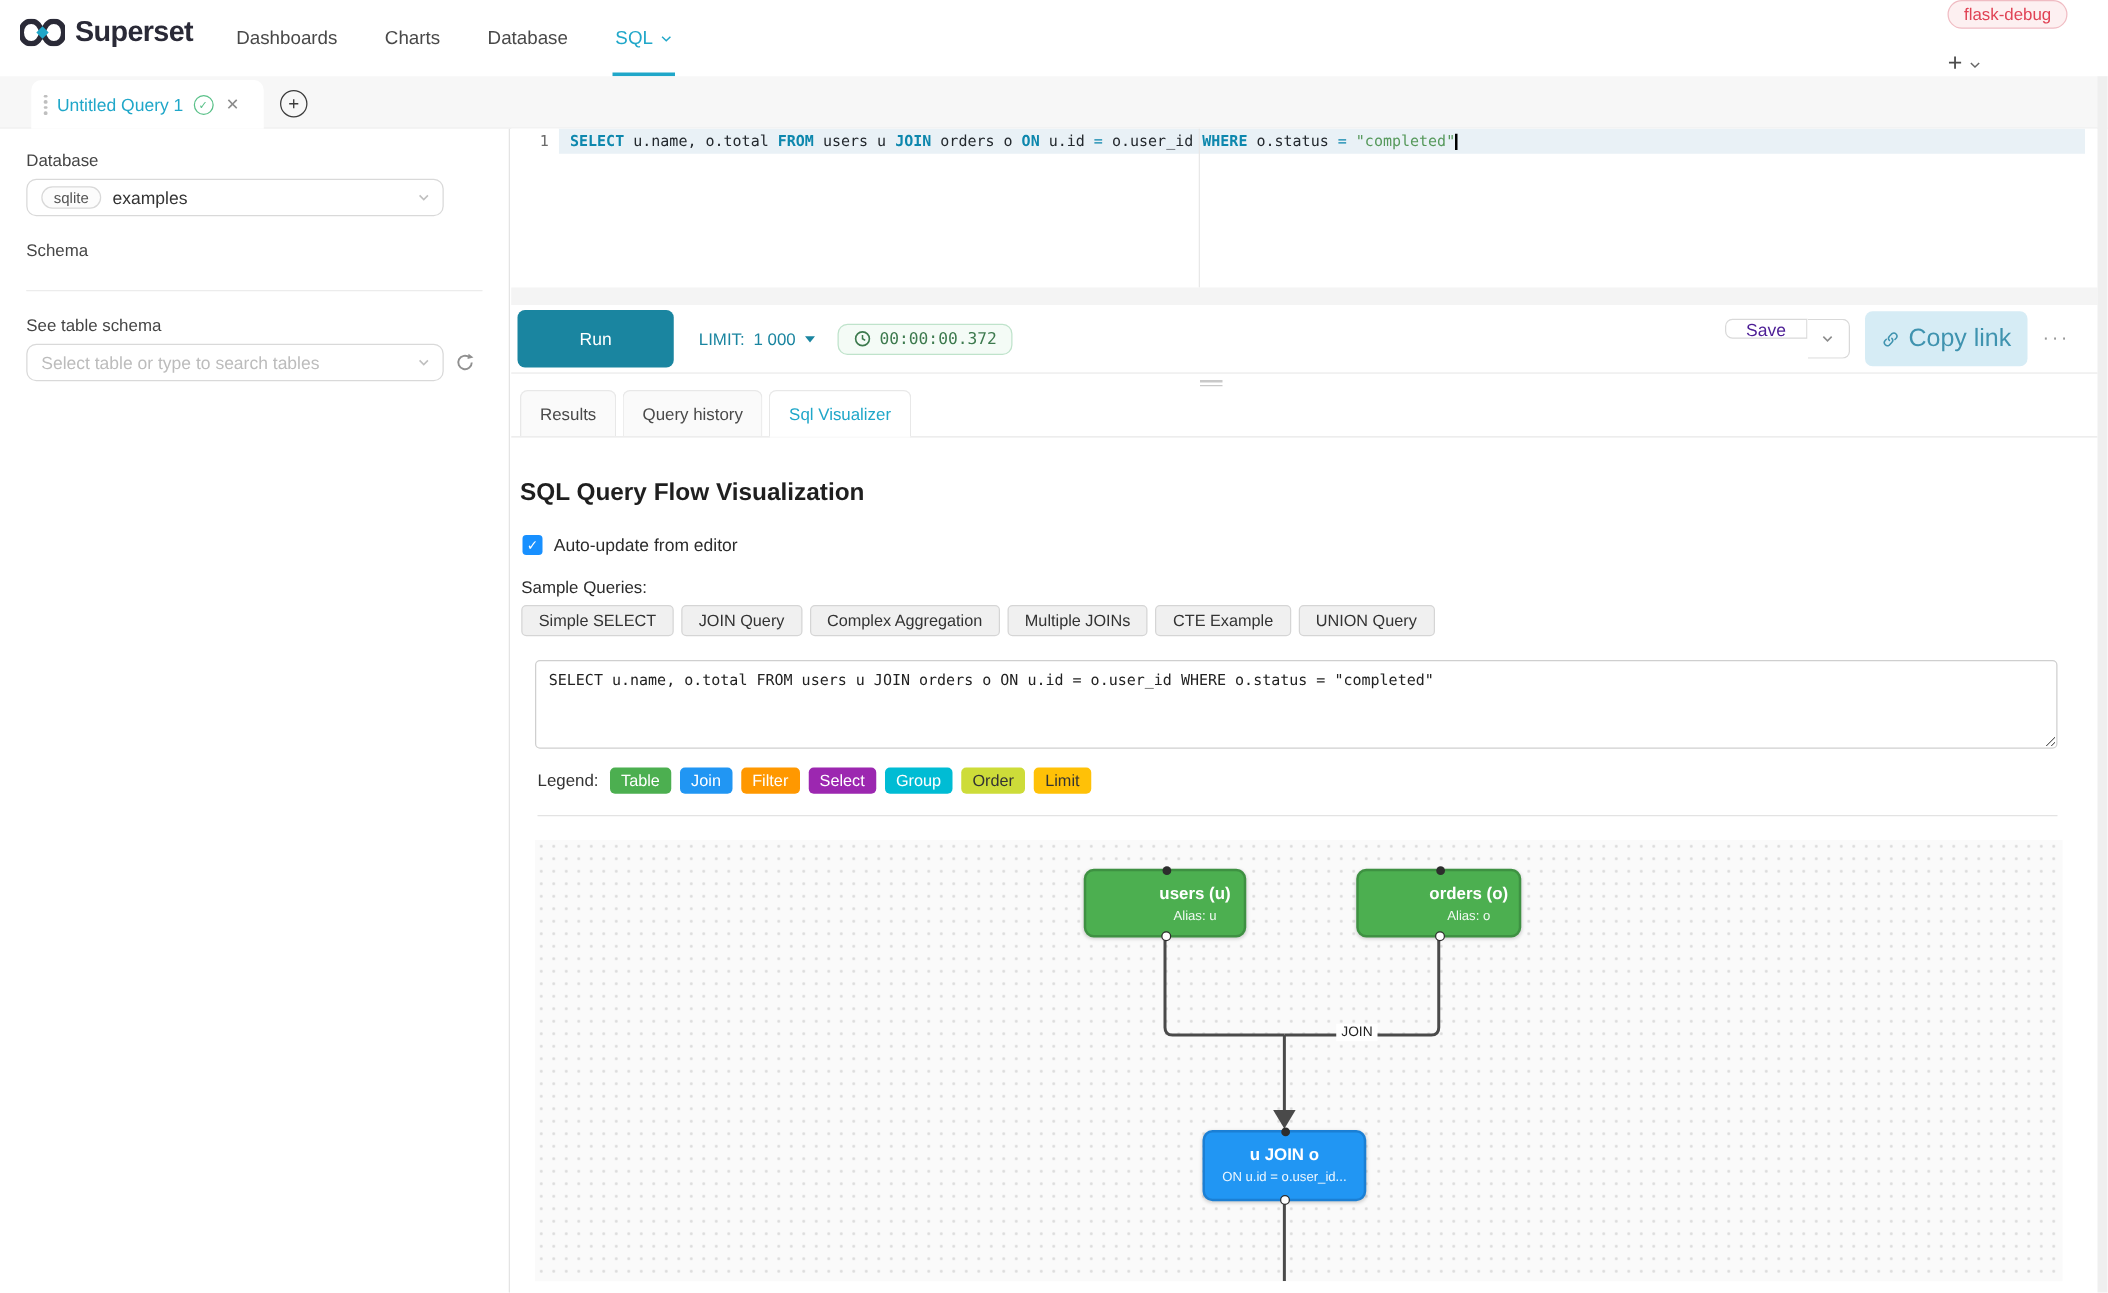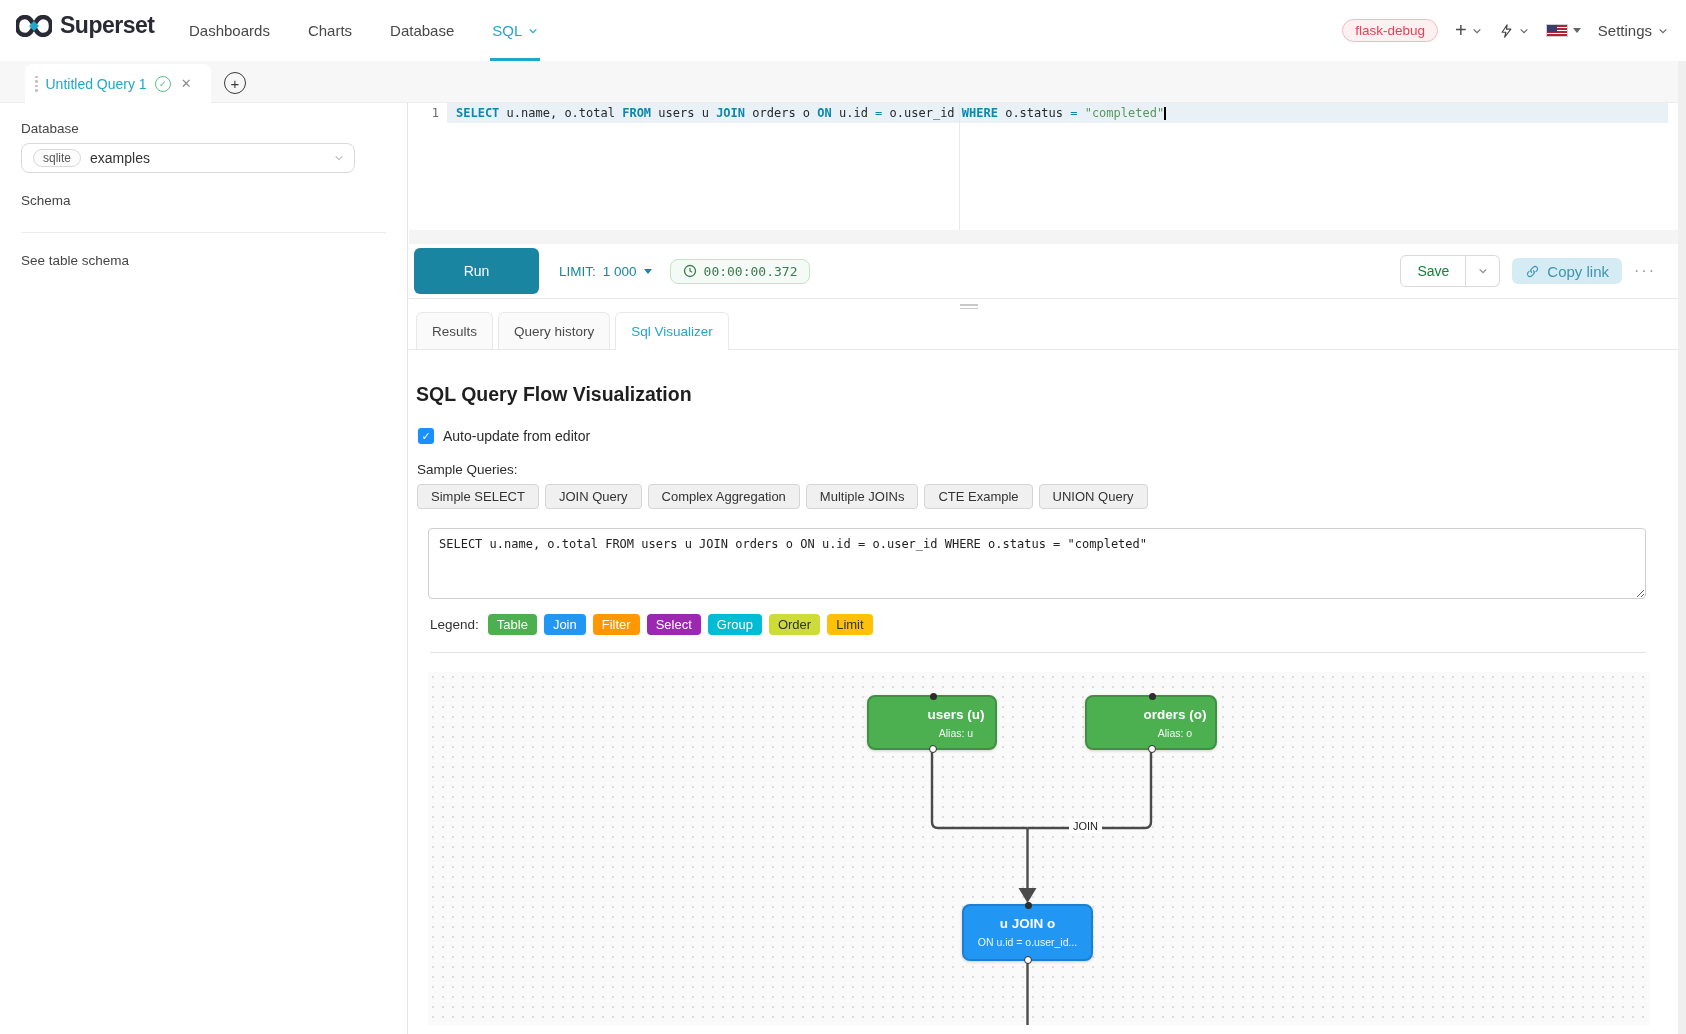--- a/index.html
+++ b/index.html
@@ -7,21 +7,21 @@
     font-family:"Liberation Sans", sans-serif; color:#333; }
 
   
   .navbar { position:absolute; left:0; top:0; width:1686px; height:61px; background:#fff; }
   .brand { position:absolute; left:16px; top:12px; display:flex; align-items:center; gap:8px; }
   .brand-name { font-size:23px; font-weight:bold; color:#2a2a37; letter-spacing:-0.5px; }
   .nav-menu { position:absolute; left:187px; top:0; height:61px; display:flex; align-items:flex-end; gap:34px; }
   .nav-item { font-size:15px; color:#484848; height:61px; display:flex; align-items:center; gap:6px; cursor:pointer; padding:0 2px; }
   .nav-item.active { color:#20a7c9; border-bottom:3px solid #20a7c9; padding-top:3px; }
   .chev { width:10px; height:10px; }
-  .nav-right { position:absolute; right:18px; top:0; height:61px; display:flex; align-items:center; gap:17px; }
+  .nav-right { position:absolute; right:32px; top:0; height:61px; display:flex; gap:17px;flex-direction:column; }
   .env-badge { font-size:13.5px; color:#e04355; background:#fdf0f1; border:1px solid #f0bcc3; border-radius:12px; padding:3px 12px; }
   .nav-icon-btn { display:flex; align-items:center; gap:5px; color:#4c4c4c; font-size:17px; cursor:pointer; }
   .flag { position:relative; width:22px; height:13px; background:repeating-linear-gradient(#b22234 0 1.5px,#fff 1.5px 3px); border:1px solid #d0d0d0; }
   .flag::after { content:""; position:absolute; left:0; top:0; width:10px; height:7px; background:#3c3b6e; }
   .caret-solid { width:0; height:0; border-left:4px solid transparent; border-right:4px solid transparent; border-top:5px solid #666; }
   .settings { font-size:15px; color:#484848; display:flex; align-items:center; gap:6px; cursor:pointer; }
 
   
   .tabstrip { position:absolute; left:0; top:61px; width:1686px; height:42px; background:#f7f7f7; border-bottom:1px solid #ededed; }
   .qtab { position:absolute; left:25px; top:3px; width:186px; height:39px; background:#fff; border-radius:8px 8px 0 0; display:flex; align-items:center; padding:0 10px; gap:8px; }
@@ -63,23 +63,23 @@
   .ed-bottom-strip { position:absolute; left:0; top:127px; width:1269px; height:14px; background:#f4f4f4; }
 
   
   .toolbar { position:absolute; left:0; top:141px; width:1269px; height:55px; background:#fff; border-bottom:1px solid #e8e8e8; display:flex; align-items:center; }
   .run-btn { margin-left:5px; width:125px; height:46px; background:#1a85a0; color:#fff; font-size:14px; border:none; border-radius:6px; cursor:pointer; }
   .limit { margin-left:20px; display:flex; align-items:center; gap:7px; color:#1a85a0; font-size:13.5px; cursor:pointer; }
   .limit .caret-solid { border-top-color:#1a85a0; }
   .timer { margin-left:18px; display:flex; align-items:center; gap:7px; border:1px solid #bfe3cb; background:#f4fbf6; border-radius:8px; padding:4px 12px; color:#3d7a4e; font-family:"DejaVu Sans Mono", monospace; font-size:13px; }
   .tb-right { margin-left:auto; display:flex; align-items:center; gap:12px; margin-right:22px; }
   .save-split { display:flex; }
-  .save-btn { height:32px; padding:0 16px; background:#fff; border:1px solid #d9d9d9; border-radius:6px 0 0 6px; font-size:14px; color:#15803d; cursor:pointer; }
+  .save-btn { height:16px; padding:0 16px; background:#fff; border:1px solid #d9d9d9; border-radius:6px 0 0 6px; font-size:14px; color:#4c1d95; cursor:pointer; }
   .save-caret { width:34px; height:32px; background:#fff; border:1px solid #d9d9d9; border-left:none; border-radius:0 6px 6px 0; display:flex; align-items:center; justify-content:center; cursor:pointer; }
-  .copylink-btn { height:26px; padding:0 13px; background:#d6ecf5; border:none; border-radius:6px; color:#3f93af; font-size:15px; display:flex; align-items:center; gap:7px; cursor:pointer; }
+  .copylink-btn { height:44px; padding:0 13px; background:#d6ecf5; border:none; border-radius:6px; color:#3f93af; font-size:20px; display:flex; align-items:center; gap:7px; cursor:pointer; }
   .more-btn { color:#999; font-size:16px; letter-spacing:2px; cursor:pointer; }
 
   
   .south { position:absolute; left:0; top:196px; width:1269px; height:735px; background:#fff; }
   .pane-handle { position:absolute; left:551px; top:3px; width:18px; cursor:row-resize; }
   .pane-handle i { display:block; height:1.5px; background:#c9c9c9; margin:2px 0; }
   .stabs { position:absolute; left:7px; top:13px; display:flex; gap:5px; }
   .stab { height:37px; padding:0 15px; display:flex; align-items:center; font-size:13.5px; color:#4a4a4a; background:#fafafa; border:1px solid #e8e8e8; border-bottom:none; border-radius:6px 6px 0 0; cursor:pointer; }
   .stab.active { background:#fff; color:#20a7c9; position:relative; z-index:2; }
   .stabs-border { position:absolute; left:0; top:50px; width:1269px; height:1px; background:#e8e8e8; }
@@ -200,20 +200,32 @@
           <polyline points="2,4 6,8 10,4" fill="none" stroke="#bfbfbf" stroke-width="1.5"></polyline>
         </svg>
     </div>
   </div>
   <div style="margin-top:20px;">
     <div class="sb-label">Schema</div>
   </div>
   <div class="sb-divider"></div>
   <div style="margin-top:20px;">
     <div class="sb-label">See table schema</div>
+    <div class="sb-row">
+      <div class="sb-select">
+        <span class="sel-placeholder">Select table or type to search tables</span>
+        <svg class="chev sel-chev" viewBox="0 0 12 12">
+            <polyline points="2,4 6,8 10,4" fill="none" stroke="#bfbfbf" stroke-width="1.5"></polyline>
+          </svg>
+      </div>
+      <svg class="refresh" viewBox="0 0 20 20">
+          <path d="M16 10 a6 6 0 1 1 -2-4.5" fill="none" stroke="currentColor" stroke-width="1.7"></path>
+          <polygon points="13.2,2.2 17.5,5.6 12.2,6.8" fill="currentColor"></polygon>
+        </svg>
+    </div>
   </div>
 </div>
 
 <div class="main">
 
   <div class="editor">
     <div class="ed-active-line"></div>
     <div class="ed-print-margin"></div>
     <div class="ed-gutter">
       <span class="ed-lineno">1</span>

